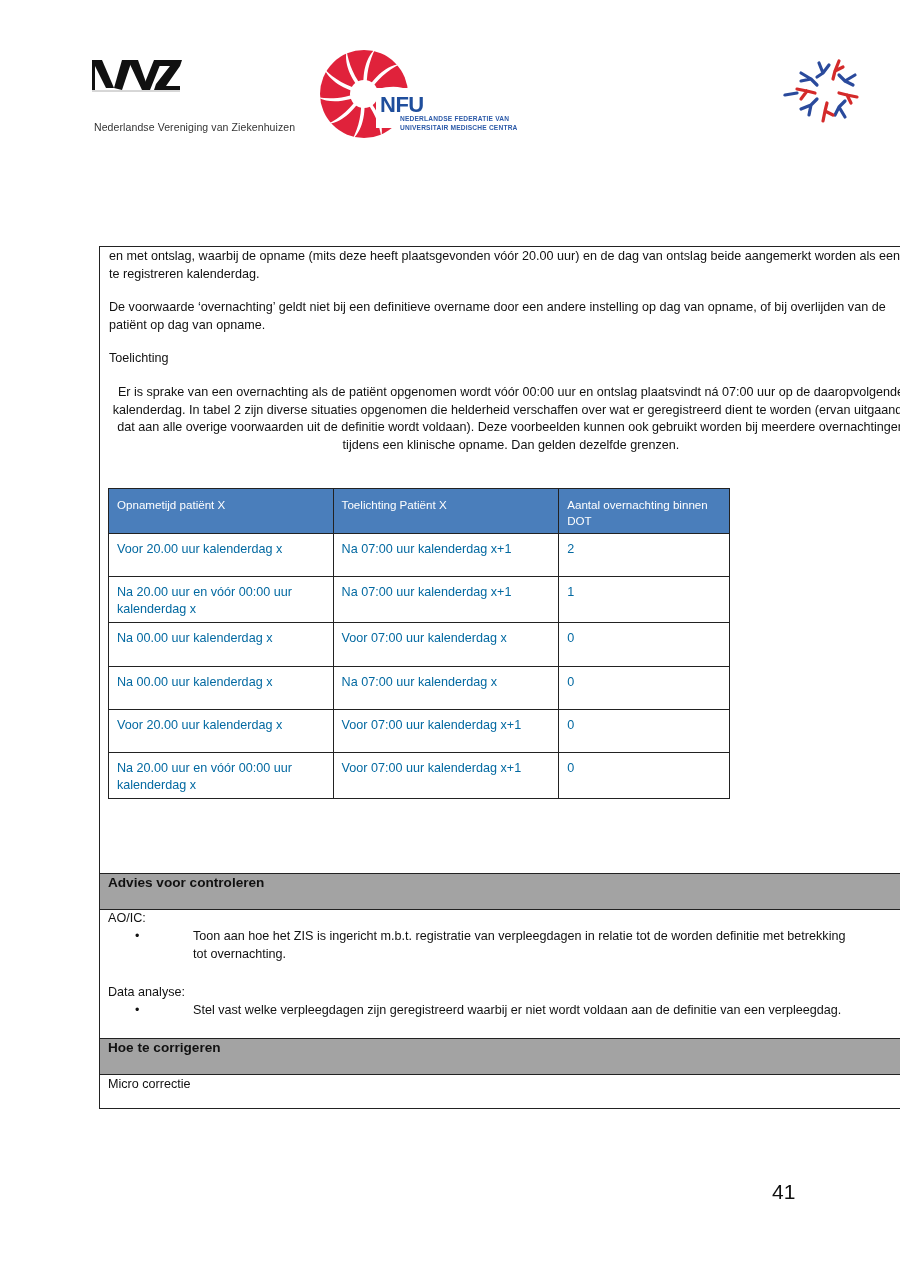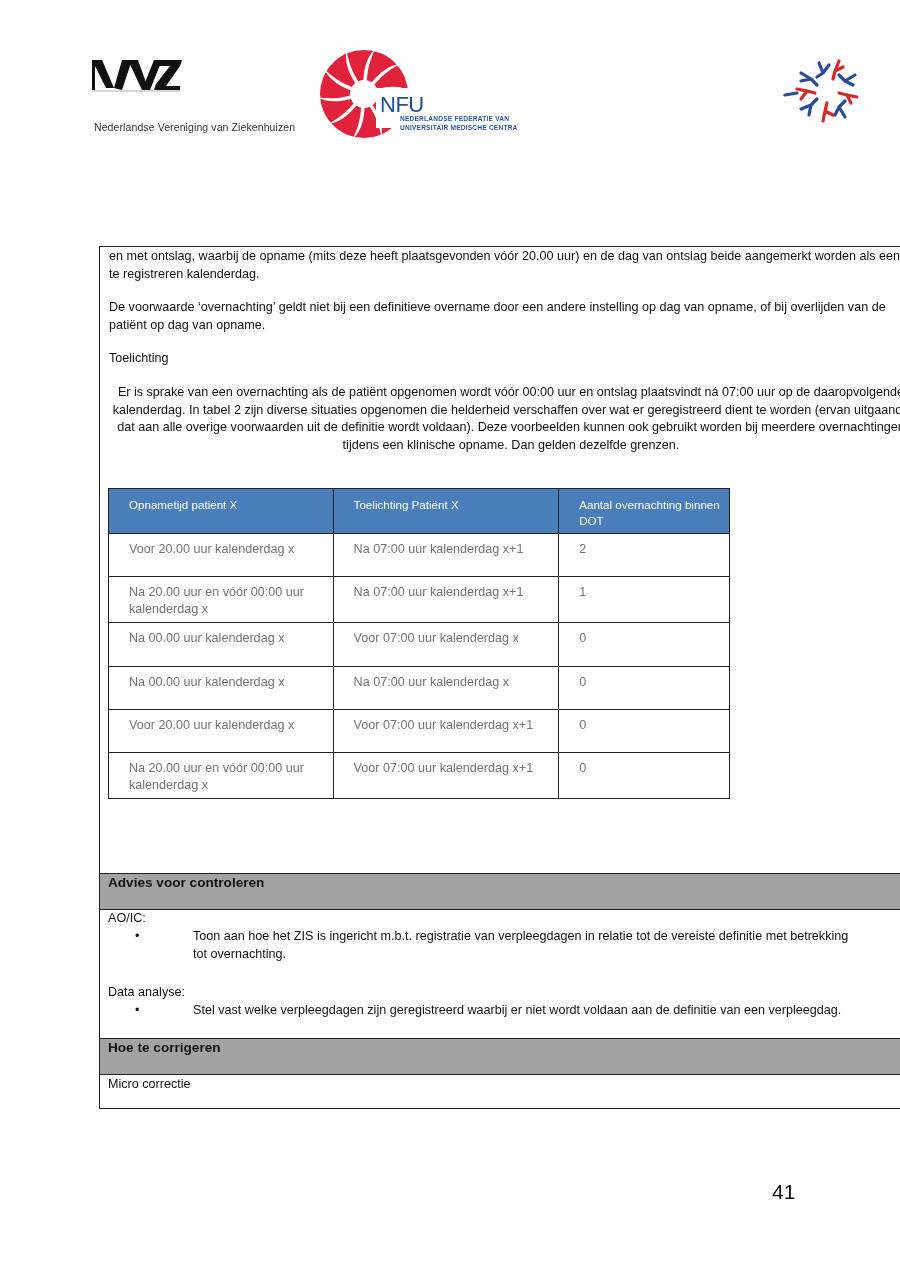--- a/index.html
+++ b/index.html
@@ -6,41 +6,41 @@
     html, body { width: 900px; height: 1273px; background: #ffffff; }
     body { position: relative; font-family: "Liberation Sans", sans-serif; color: #111111; overflow: hidden; }
 
     
     .logo-nvz { position: absolute; left: 92px; top: 58px; width: 220px; height: 80px; }
     .nvz-mark { position: absolute; left: 0; top: 0; width: 92px; height: 34px; }
     .nvz-name { position: absolute; left: 2px; top: 63px; font-size: 10.5px; color: #333; white-space: nowrap; letter-spacing: 0.1px; }
 
     .logo-nfu { position: absolute; left: 318px; top: 48px; width: 200px; height: 92px; }
     .nfu-swirl { position: absolute; left: 0; top: 0; width: 92px; height: 92px; }
-    .nfu-text { position: absolute; left: 62px; top: 44px; font-size: 22px; font-weight: normal; color: #1f4e9c; letter-spacing: -0.5px; }
+    .nfu-text { position: absolute; left: 62px; top: 44px; font-size: 22px; font-weight: bold; color: #1f4e9c; letter-spacing: -0.5px; }
     .nfu-sub { position: absolute; left: 82px; top: 66px; font-size: 6.6px; font-weight: bold; color: #2c5aa8; line-height: 9px; white-space: nowrap; letter-spacing: 0.2px; }
 
     .logo-zn { position: absolute; left: 526px; top: 55px; width: 340px; height: 70px; }
     .zn-name { position: absolute; left: 1px; top: 17px; font-family: "DejaVu Serif", serif; font-style: italic; font-weight: bold; font-size: 18.5px; color: #23408e; white-space: nowrap; letter-spacing: -0.2px; }
     .zn-emblem { position: absolute; left: 257px; top: 0; width: 82px; height: 72px; }
 
     
     .frame { position: absolute; left: 99px; top: 220px; width: 823px; height: 863px; border: 1.5px solid #222; margin-top: 26px; }
     .para { position: absolute; left: 9px; right: 8px; font-size: 12.6px; line-height: 17.5px; color: #111; }
     .p1 { top: 1px; }
     .p2 { top: 52px; }
     .p3 { top: 103px; }
     .p4 { top: 137px; text-align: center; }
     .p5 { top: 570px; }
 
     
     .dtable { position: absolute; left: 8px; top: 241px; width: 622px; border-collapse: collapse; font-size: 12.6px; }
-    .dtable th, .dtable td { border: 1.4px solid #222; vertical-align: top; text-align: left; padding: 7px 8px 4px 20px; line-height: 17px; }
+    .dtable th, .dtable td { border: 1.4px solid #222; vertical-align: top; text-align: left; padding: 7px 8px 4px 8px; line-height: 17px; }
     .dtable th { background: #4a7ebb; color: #ffffff; font-weight: normal; font-size: 11.6px; line-height: 16px; height: 43px; padding-top: 8px; }
-    .dtable td { height: 43.3px; color: #737373; }
+    .dtable td { height: 43.3px; color: #0369a1; }
     .dtable col.c1 { width: 225px; }
     .dtable col.c2 { width: 226px; }
     .dtable col.c3 { width: 171px; }
     .dtable tr.tall td { height: 46px; }
 
     
     .sec-head { position: absolute; left: 0; right: 0; background: #a3a3a3; border-top: 1.5px solid #222; border-bottom: 1.5px solid #222; }
     .sec-head span { position: absolute; left: 8px; top: 1px; font-weight: bold; font-size: 13.6px; color: #111; }
     .sh1 { top: 626px; height: 37px; }
     .sh2 { top: 791px; height: 37px; }
@@ -171,21 +171,21 @@
   </table>
 
 
   <div class="sec-head sh1">
     <span>Advies voor controleren</span>
   </div>
 
   <div class="sub-label lbl1">AO/IC:</div>
   <div class="bullet-item b1">
     <span class="dot">•</span>
-    <span class="btext">Toon aan hoe het ZIS is ingericht m.b.t. registratie van verpleegdagen in relatie tot de vereiste definitie met betrekking tot overnachting.</span>
+    <span class="btext">Toon aan hoe het ZIS is ingericht m.b.t. registratie van verpleegdagen in relatie tot de worden definitie met betrekking tot overnachting.</span>
   </div>
 
   <div class="sub-label lbl2">Data analyse:</div>
   <div class="bullet-item b2">
     <span class="dot">•</span>
     <span class="btext">Stel vast welke verpleegdagen zijn geregistreerd waarbij er niet wordt voldaan aan de definitie van een verpleegdag.</span>
   </div>
 
   <div class="sec-head sh2">
     <span>Hoe te corrigeren</span>

